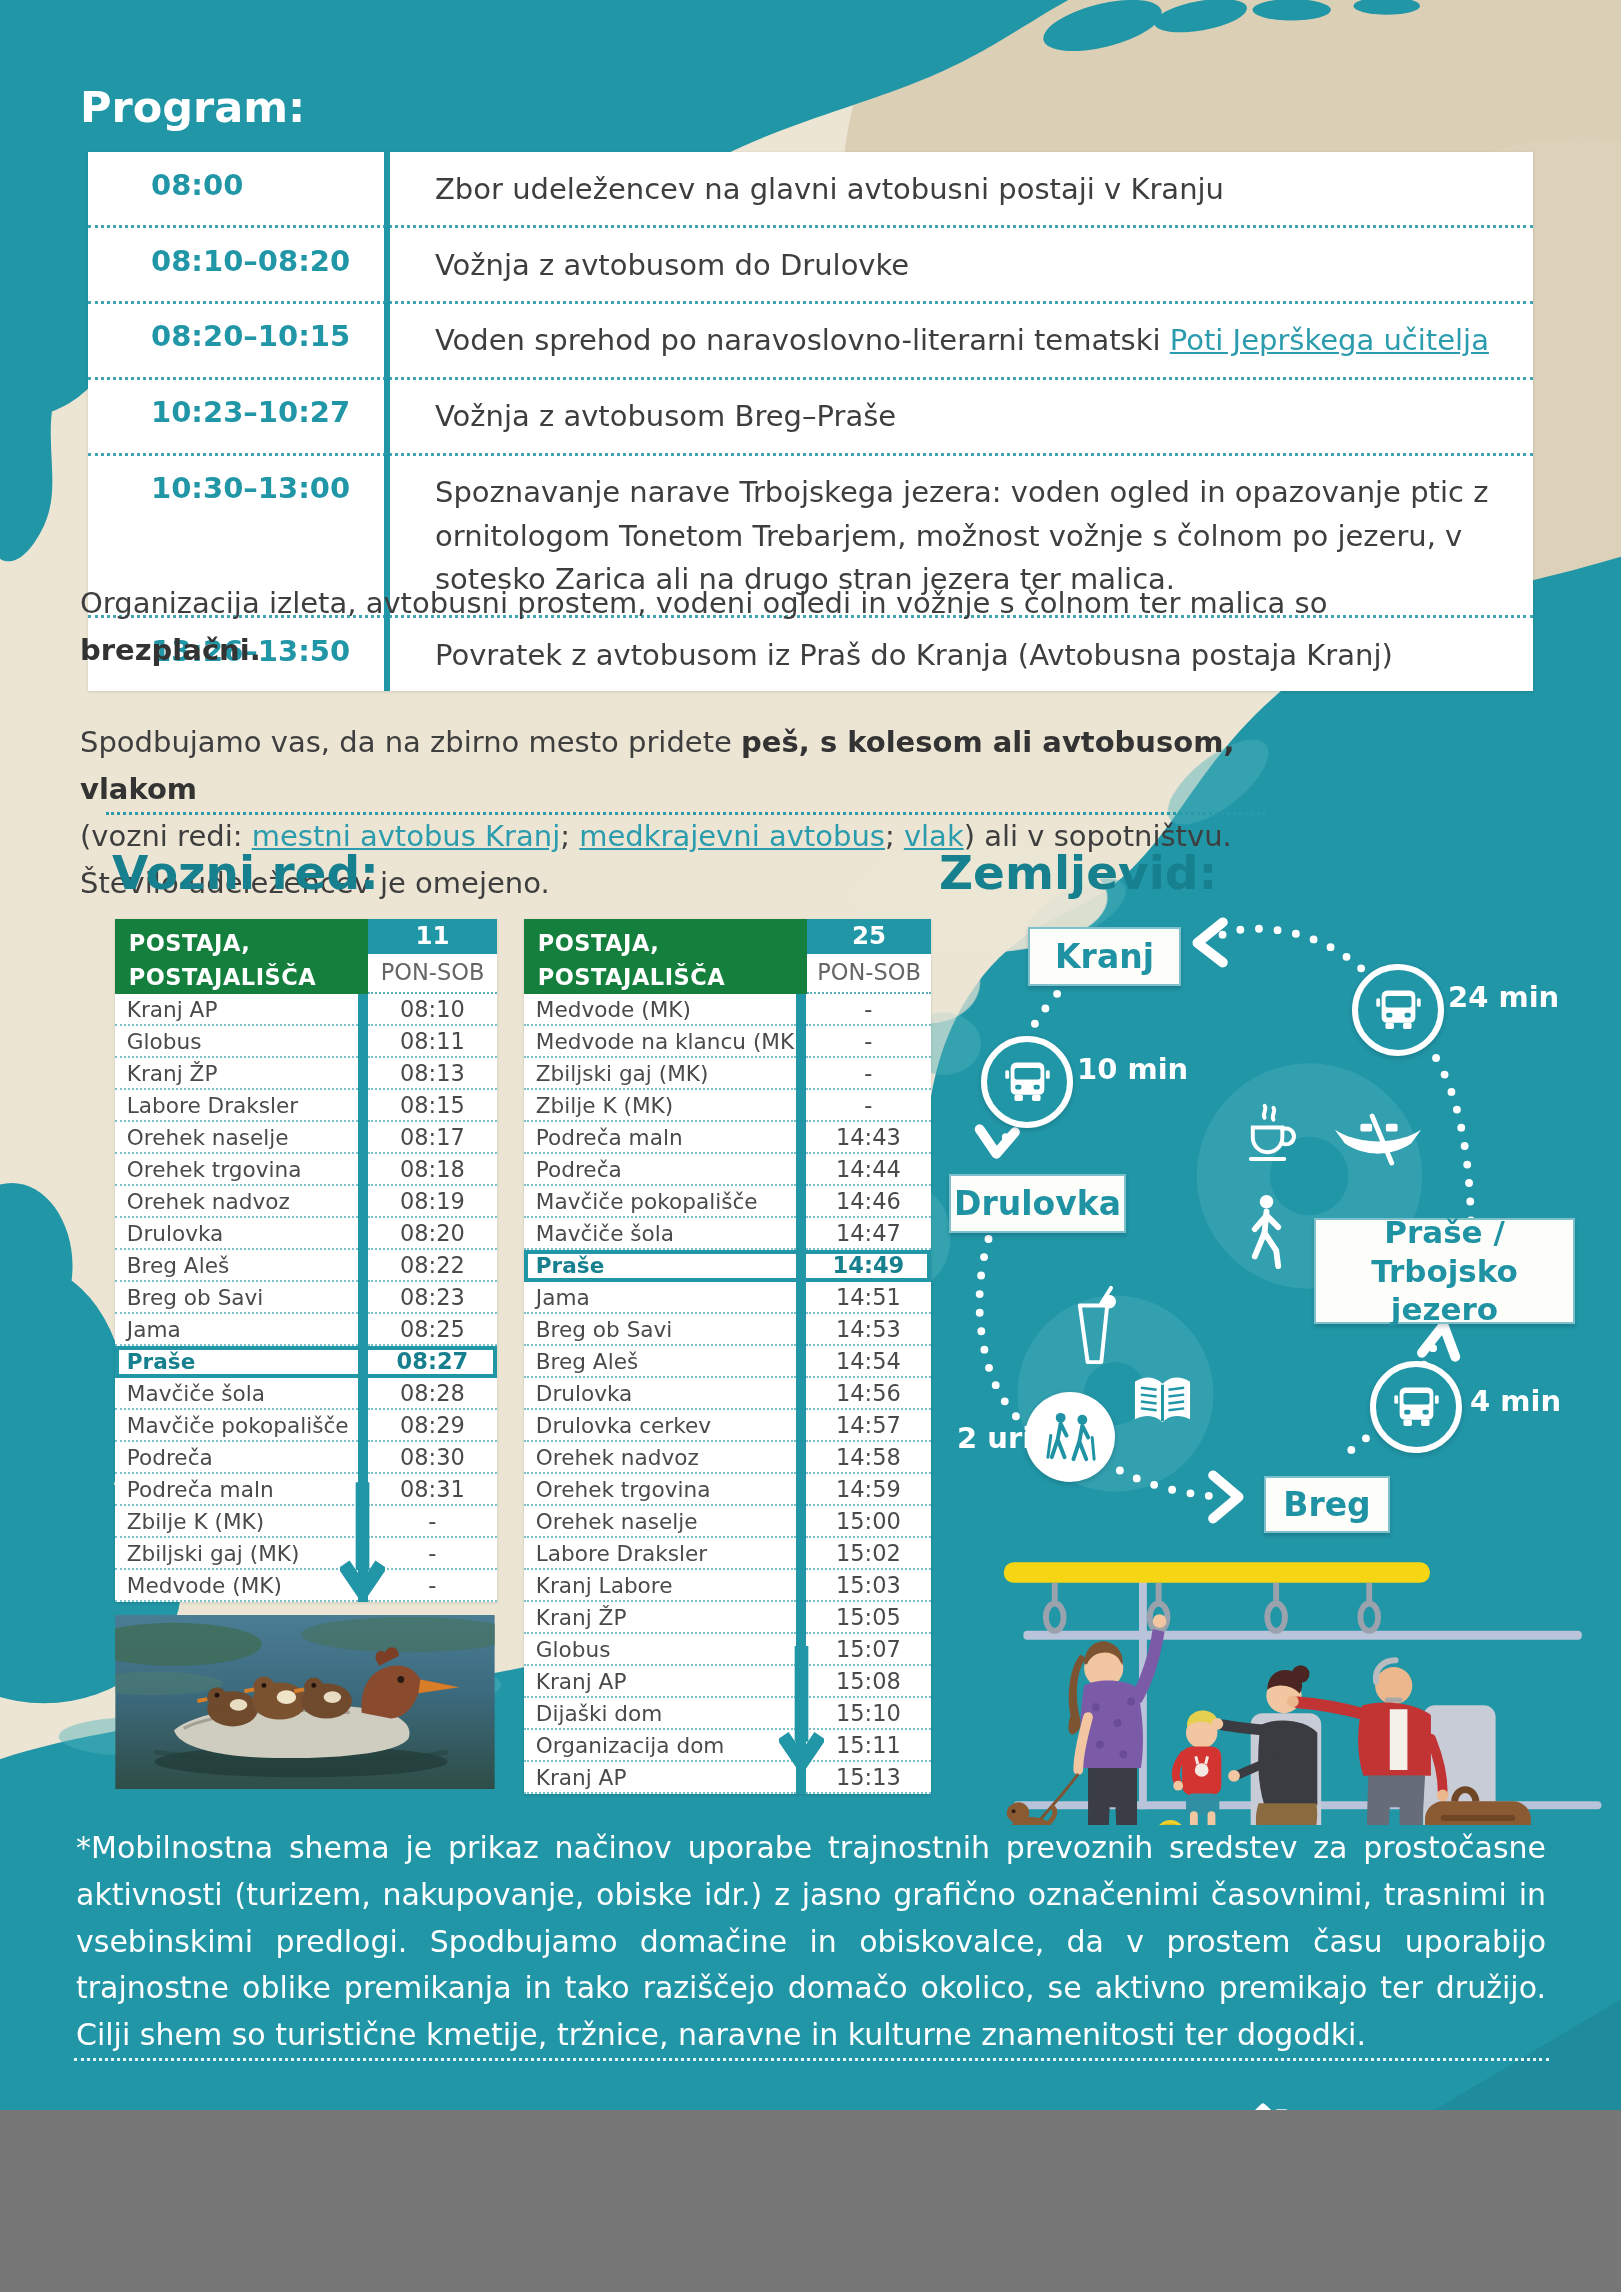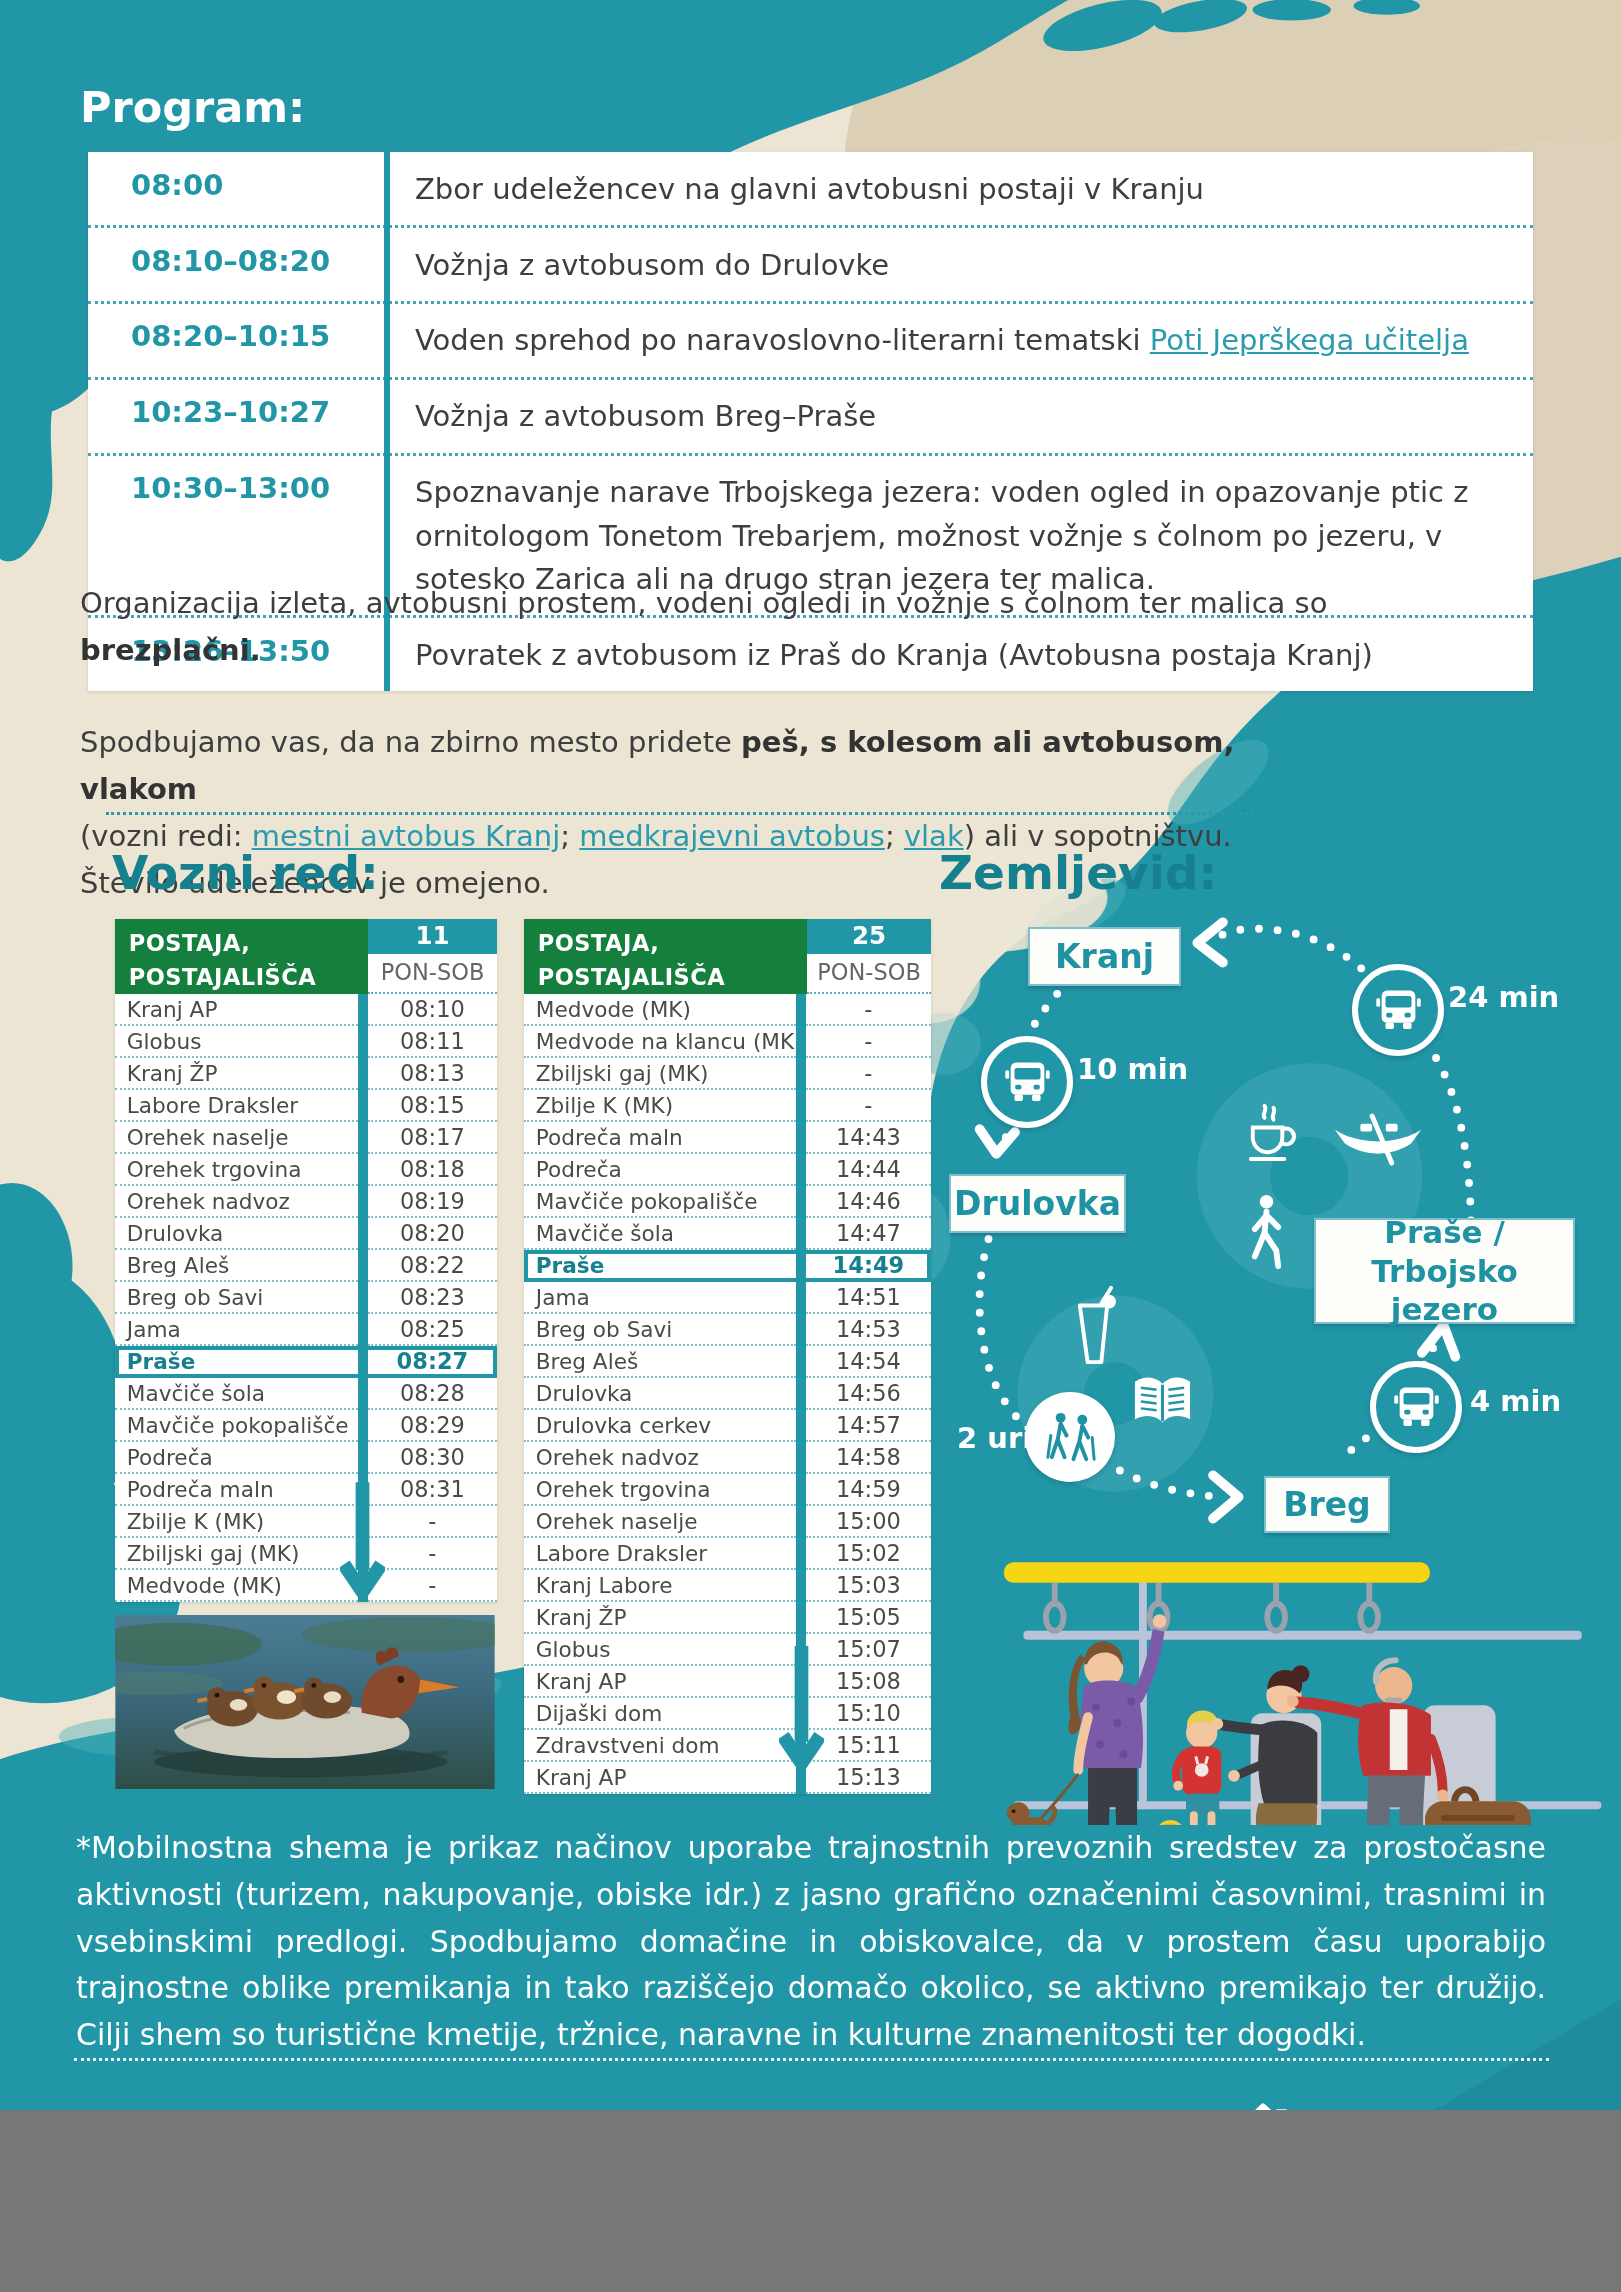--- a/index.html
+++ b/index.html
@@ -8,21 +8,21 @@
   .bg{position:absolute;inset:0;z-index:0;}
   .abs{position:absolute;}
 
   
   .h-program{left:80px;top:82px;font-size:43px;font-weight:bold;color:#fff;z-index:3;}
   .h-teal{font-size:47px;font-weight:bold;color:#17808f;z-index:3;}
 
   
   .prog{left:88px;top:152px;width:1445px;background:#fff;z-index:3;box-shadow:0 1px 2.9px rgba(0,0,0,.12);}
   .prog::before{content:"";position:absolute;left:296px;top:0;bottom:0;width:5.9px;background:#2196a7;}
-  .prow{display:flex;border-bottom:3.9px dotted #41a5b5;}
+  .prow{display:flex;border-bottom:3.9px dotted #41a5b5;padding-left:20px;}
   .prow:last-child{border-bottom:none;}
   .ptime{width:296px;box-sizing:border-box;padding:15.7px 9.8px 13.7px 43px;font-weight:bold;color:#2196a7;font-size:29px;}
   .ptext{flex:1;padding:15.7px 39px 13.7px 31px;color:#3e3e3e;font-size:29px;line-height:1.5;}
   .plink{color:#2b9cad;}
 
   
   .intro{left:80px;top:580px;width:1274px;font-size:29px;color:#3e3e3e;line-height:1.62;z-index:3;}
   .intro b{color:#333;}
   .intro .ilink{color:#2b9cad;text-decoration:underline;}
   .intro p{margin:0 0 45px 0;}
@@ -455,21 +455,21 @@
           <div class="tm">15:08</div>
         </div>
 
         <div class="tt-row">
           <div class="st">Dijaški dom</div>
           <div class="gap"></div>
           <div class="tm">15:10</div>
         </div>
 
         <div class="tt-row">
-          <div class="st">Zdravstveni dom</div>
+          <div class="st">Organizacija dom</div>
           <div class="gap"></div>
           <div class="tm">15:11</div>
         </div>
 
         <div class="tt-row">
           <div class="st">Kranj AP</div>
           <div class="gap"></div>
           <div class="tm">15:13</div>
         </div>
       </div>

